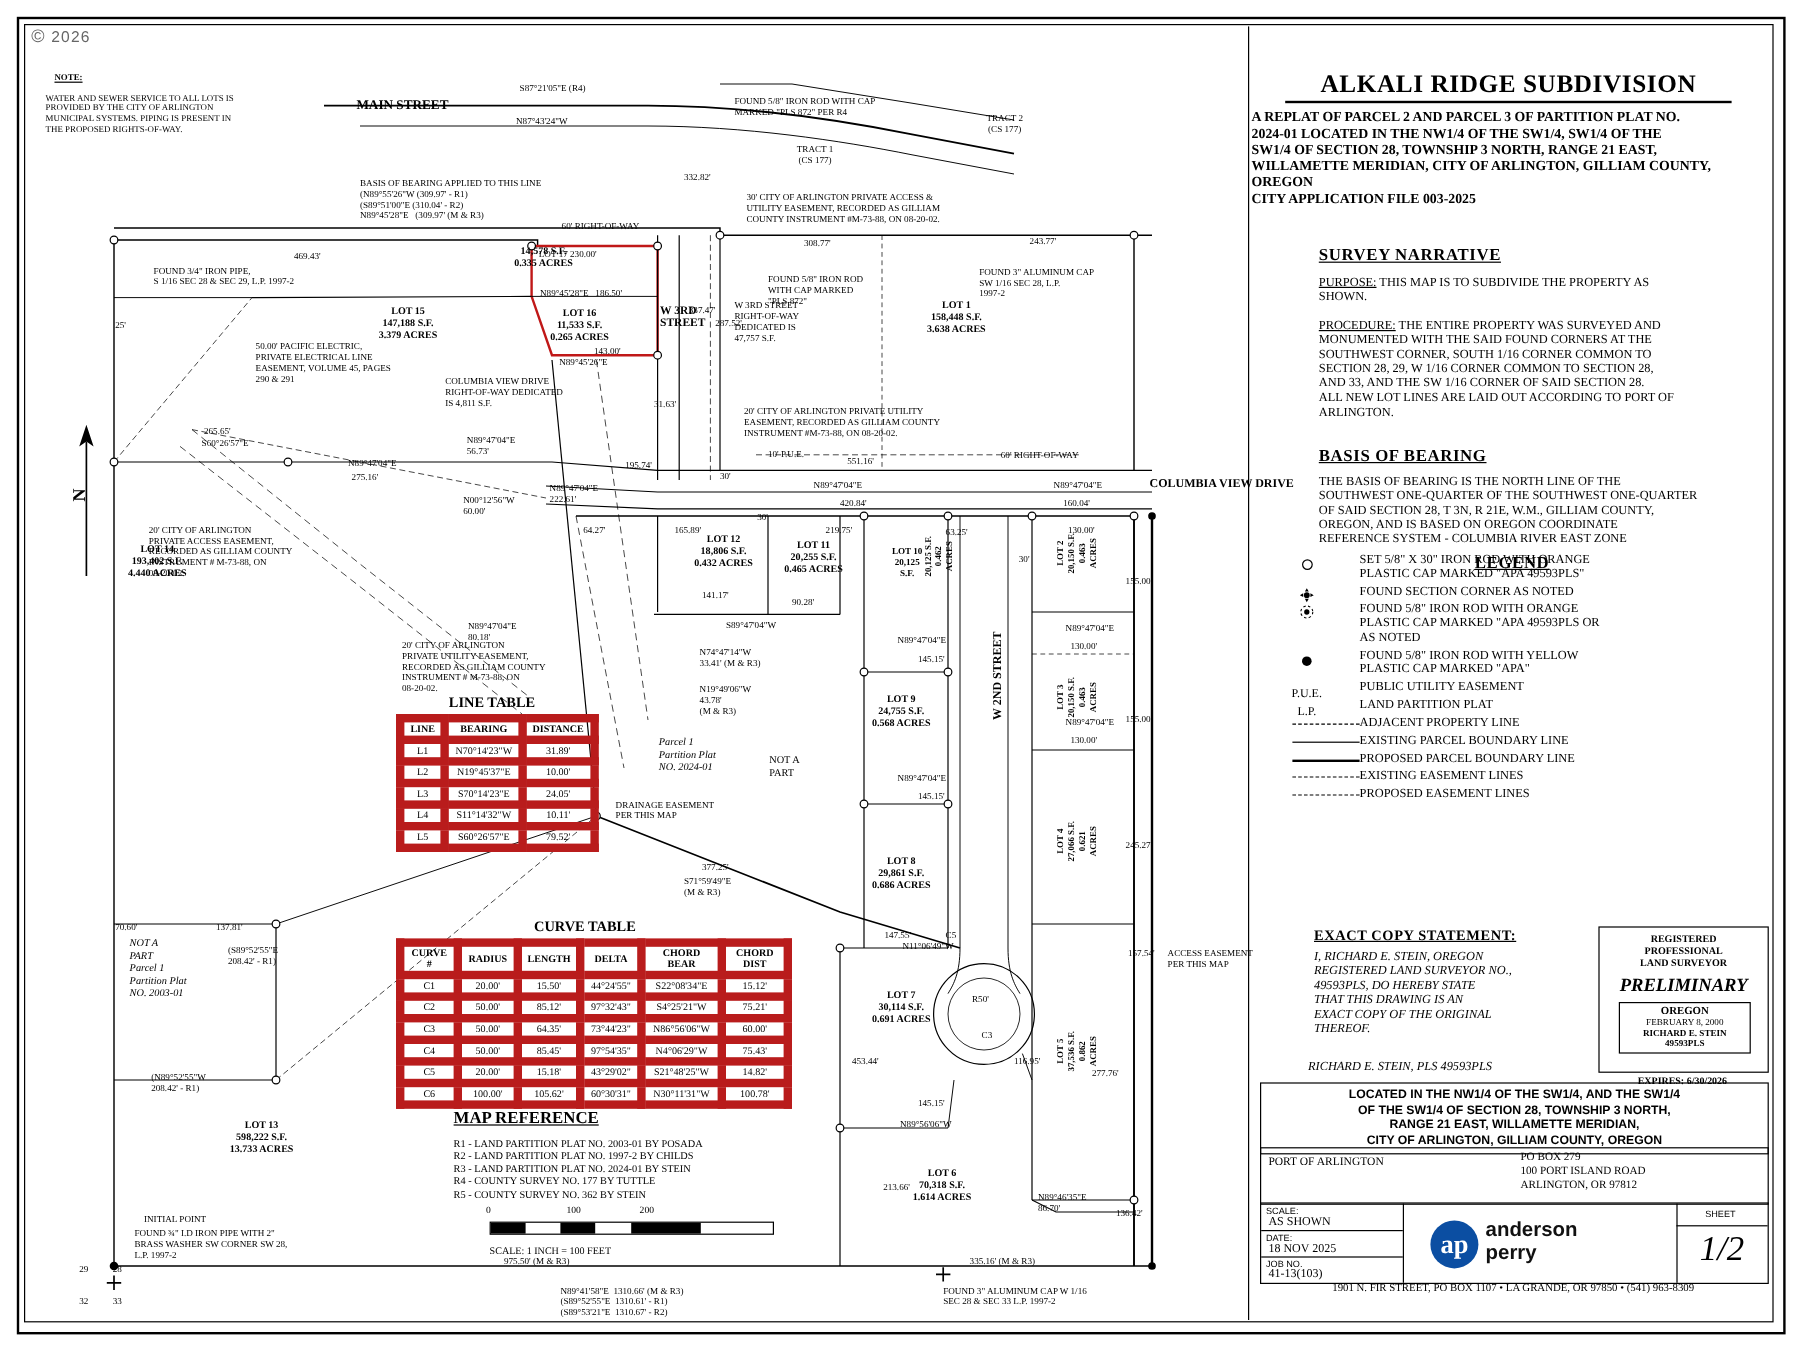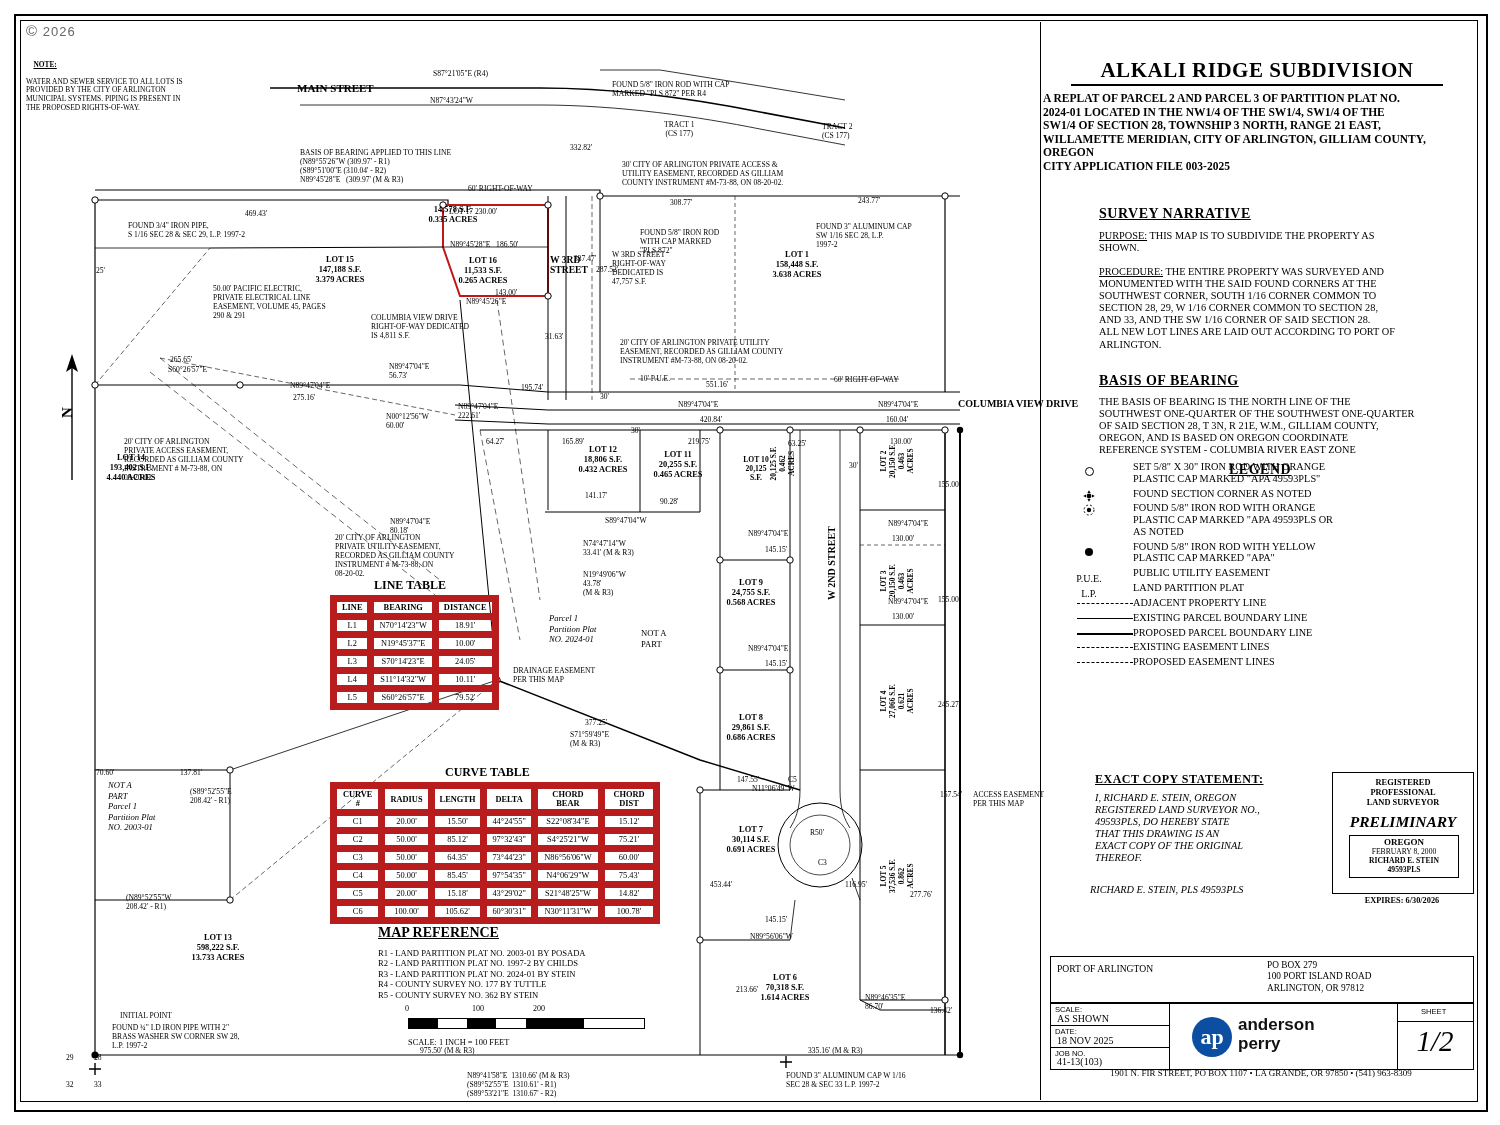--- a/index.html
+++ b/index.html
@@ -218,21 +218,21 @@
       <path d="M780 1062 L792 1062 M786 1056 L786 1068" stroke-width="1.4"></path>
     </g>
   </svg>
 
   <svg class="northarrow" viewBox="0 0 28 130">
     <polygon points="14,2 20,20 14,16 8,20" fill="#000"></polygon>
     <line x1="14" y1="16" x2="14" y2="128" stroke="#000" stroke-width="1.4"></line>
   </svg>
   <div class="dw dwb" style="left:62px;top:408px;font-size:15px;transform:rotate(-90deg);transform-origin:center;">N</div>
 
-  <div class="note" style="left:26px;top:52px;">
+  <div class="note" style="left:38px;top:52px;">
     <span style="text-decoration:underline;font-weight:bold;">NOTE:</span>
     <div style="white-space:pre;">WATER AND SEWER SERVICE TO ALL LOTS IS
 PROVIDED BY THE CITY OF ARLINGTON
 MUNICIPAL SYSTEMS. PIPING IS PRESENT IN
 THE PROPOSED RIGHTS-OF-WAY.</div>
   </div>
 
   <div class="dw dwb" style="left:297px;top:84px;font-size:11px;">MAIN STREET</div>
   <div class="dw dwb" style="left:958px;top:399px;font-size:10px;">COLUMBIA VIEW DRIVE</div>
   <div class="dw dwb" style="left:550px;top:255px;font-size:9.6px;text-align:center;width:22px;line-height:10px;">W 3RD<br>STREET</div>
@@ -252,21 +252,21 @@
   <div class="lot" style="left:718px;top:825px;width:66px;">LOT 7<br>30,114 S.F.<br>0.691 ACRES</div>
   <div class="lot" style="left:752px;top:973px;width:66px;">LOT 6<br>70,318 S.F.<br>1.614 ACRES</div>
   <div class="lot" style="left:877px;top:858px;width:40px;font-size:7.4px;line-height:9px;transform:rotate(-90deg);transform-origin:center;">LOT 5<br>37,536 S.F.<br>0.862 ACRES</div>
   <div class="lot" style="left:877px;top:683px;width:40px;font-size:7.4px;line-height:9px;transform:rotate(-90deg);transform-origin:center;">LOT 4<br>27,066 S.F.<br>0.621 ACRES</div>
   <div class="lot" style="left:877px;top:563px;width:40px;font-size:7.4px;line-height:9px;transform:rotate(-90deg);transform-origin:center;">LOT 3<br>20,150 S.F.<br>0.463 ACRES</div>
   <div class="lot" style="left:877px;top:443px;width:40px;font-size:7.4px;line-height:9px;transform:rotate(-90deg);transform-origin:center;">LOT 2<br>20,150 S.F.<br>0.463 ACRES</div>
   <div class="lot" style="left:762px;top:450px;width:40px;font-size:7.4px;line-height:9px;transform:rotate(-90deg);transform-origin:center;">20,125 S.F.<br>0.462 ACRES</div>
 
   <div class="dw" style="left:664px;top:120px;text-align:center;">TRACT 1
 (CS 177)</div>
-  <div class="dw" style="left:822px;top:122px;">TRACT 2
+  <div class="dw" style="left:822px;top:94px;text-align:center;">TRACT 2
 (CS 177)</div>
   <div class="dw" style="left:549px;top:613px;font-style:italic;font-size:8.6px;line-height:10.5px;">Parcel 1
 Partition Plat
 NO. 2024-01</div>
   <div class="dw" style="left:641px;top:628px;font-size:8.6px;line-height:10.5px;">NOT A
 PART</div>
   <div class="dw" style="left:108px;top:780px;font-size:8.6px;line-height:10.5px;font-style:italic;">NOT A
 PART
 Parcel 1
 Partition Plat
@@ -425,21 +425,21 @@
   <table class="tbl" id="line-table" style="left:330px;top:595px;width:155px;">
       <tbody>
         <tr>
           <th>LINE</th>
           <th>BEARING</th>
           <th>DISTANCE</th>
         </tr>
         <tr>
           <td>L1</td>
           <td>N70°14'23"W</td>
-          <td>18.91'</td>
+          <td>31.89'</td>
         </tr>
         <tr>
           <td>L2</td>
           <td>N19°45'37"E</td>
           <td>10.00'</td>
         </tr>
         <tr>
           <td>L3</td>
           <td>S70°14'23"E</td>
           <td>24.05'</td>
@@ -652,20 +652,24 @@
     <div class="prelim">PRELIMINARY</div>
     <div class="stampinner">
       <div class="or">OREGON</div>
       <div>FEBRUARY 8, 2000</div>
       <div style="font-weight:bold;">RICHARD E. STEIN</div>
       <div style="font-weight:bold;">49593PLS</div>
     </div>
   </div>
   <div class="expires">EXPIRES: 6/30/2026</div>
 
+  <div class="locbox" style="white-space:pre-line;">LOCATED IN THE NW1/4 OF THE SW1/4, AND THE SW1/4
+OF THE SW1/4 OF SECTION 28, TOWNSHIP 3 NORTH,
+RANGE 21 EAST, WILLAMETTE MERIDIAN,
+CITY OF ARLINGTON, GILLIAM COUNTY, OREGON</div>
   <div class="clientbox">
     <div class="cl">PORT OF ARLINGTON</div>
     <div class="ad" style="white-space:pre-line;">PO BOX 279
 100 PORT ISLAND ROAD
 ARLINGTON, OR 97812</div>
   </div>
   <div class="botbox">
     <div class="bb-v1"></div>
       <div class="bb-v2"></div>
     <div class="bb-h1"></div>

